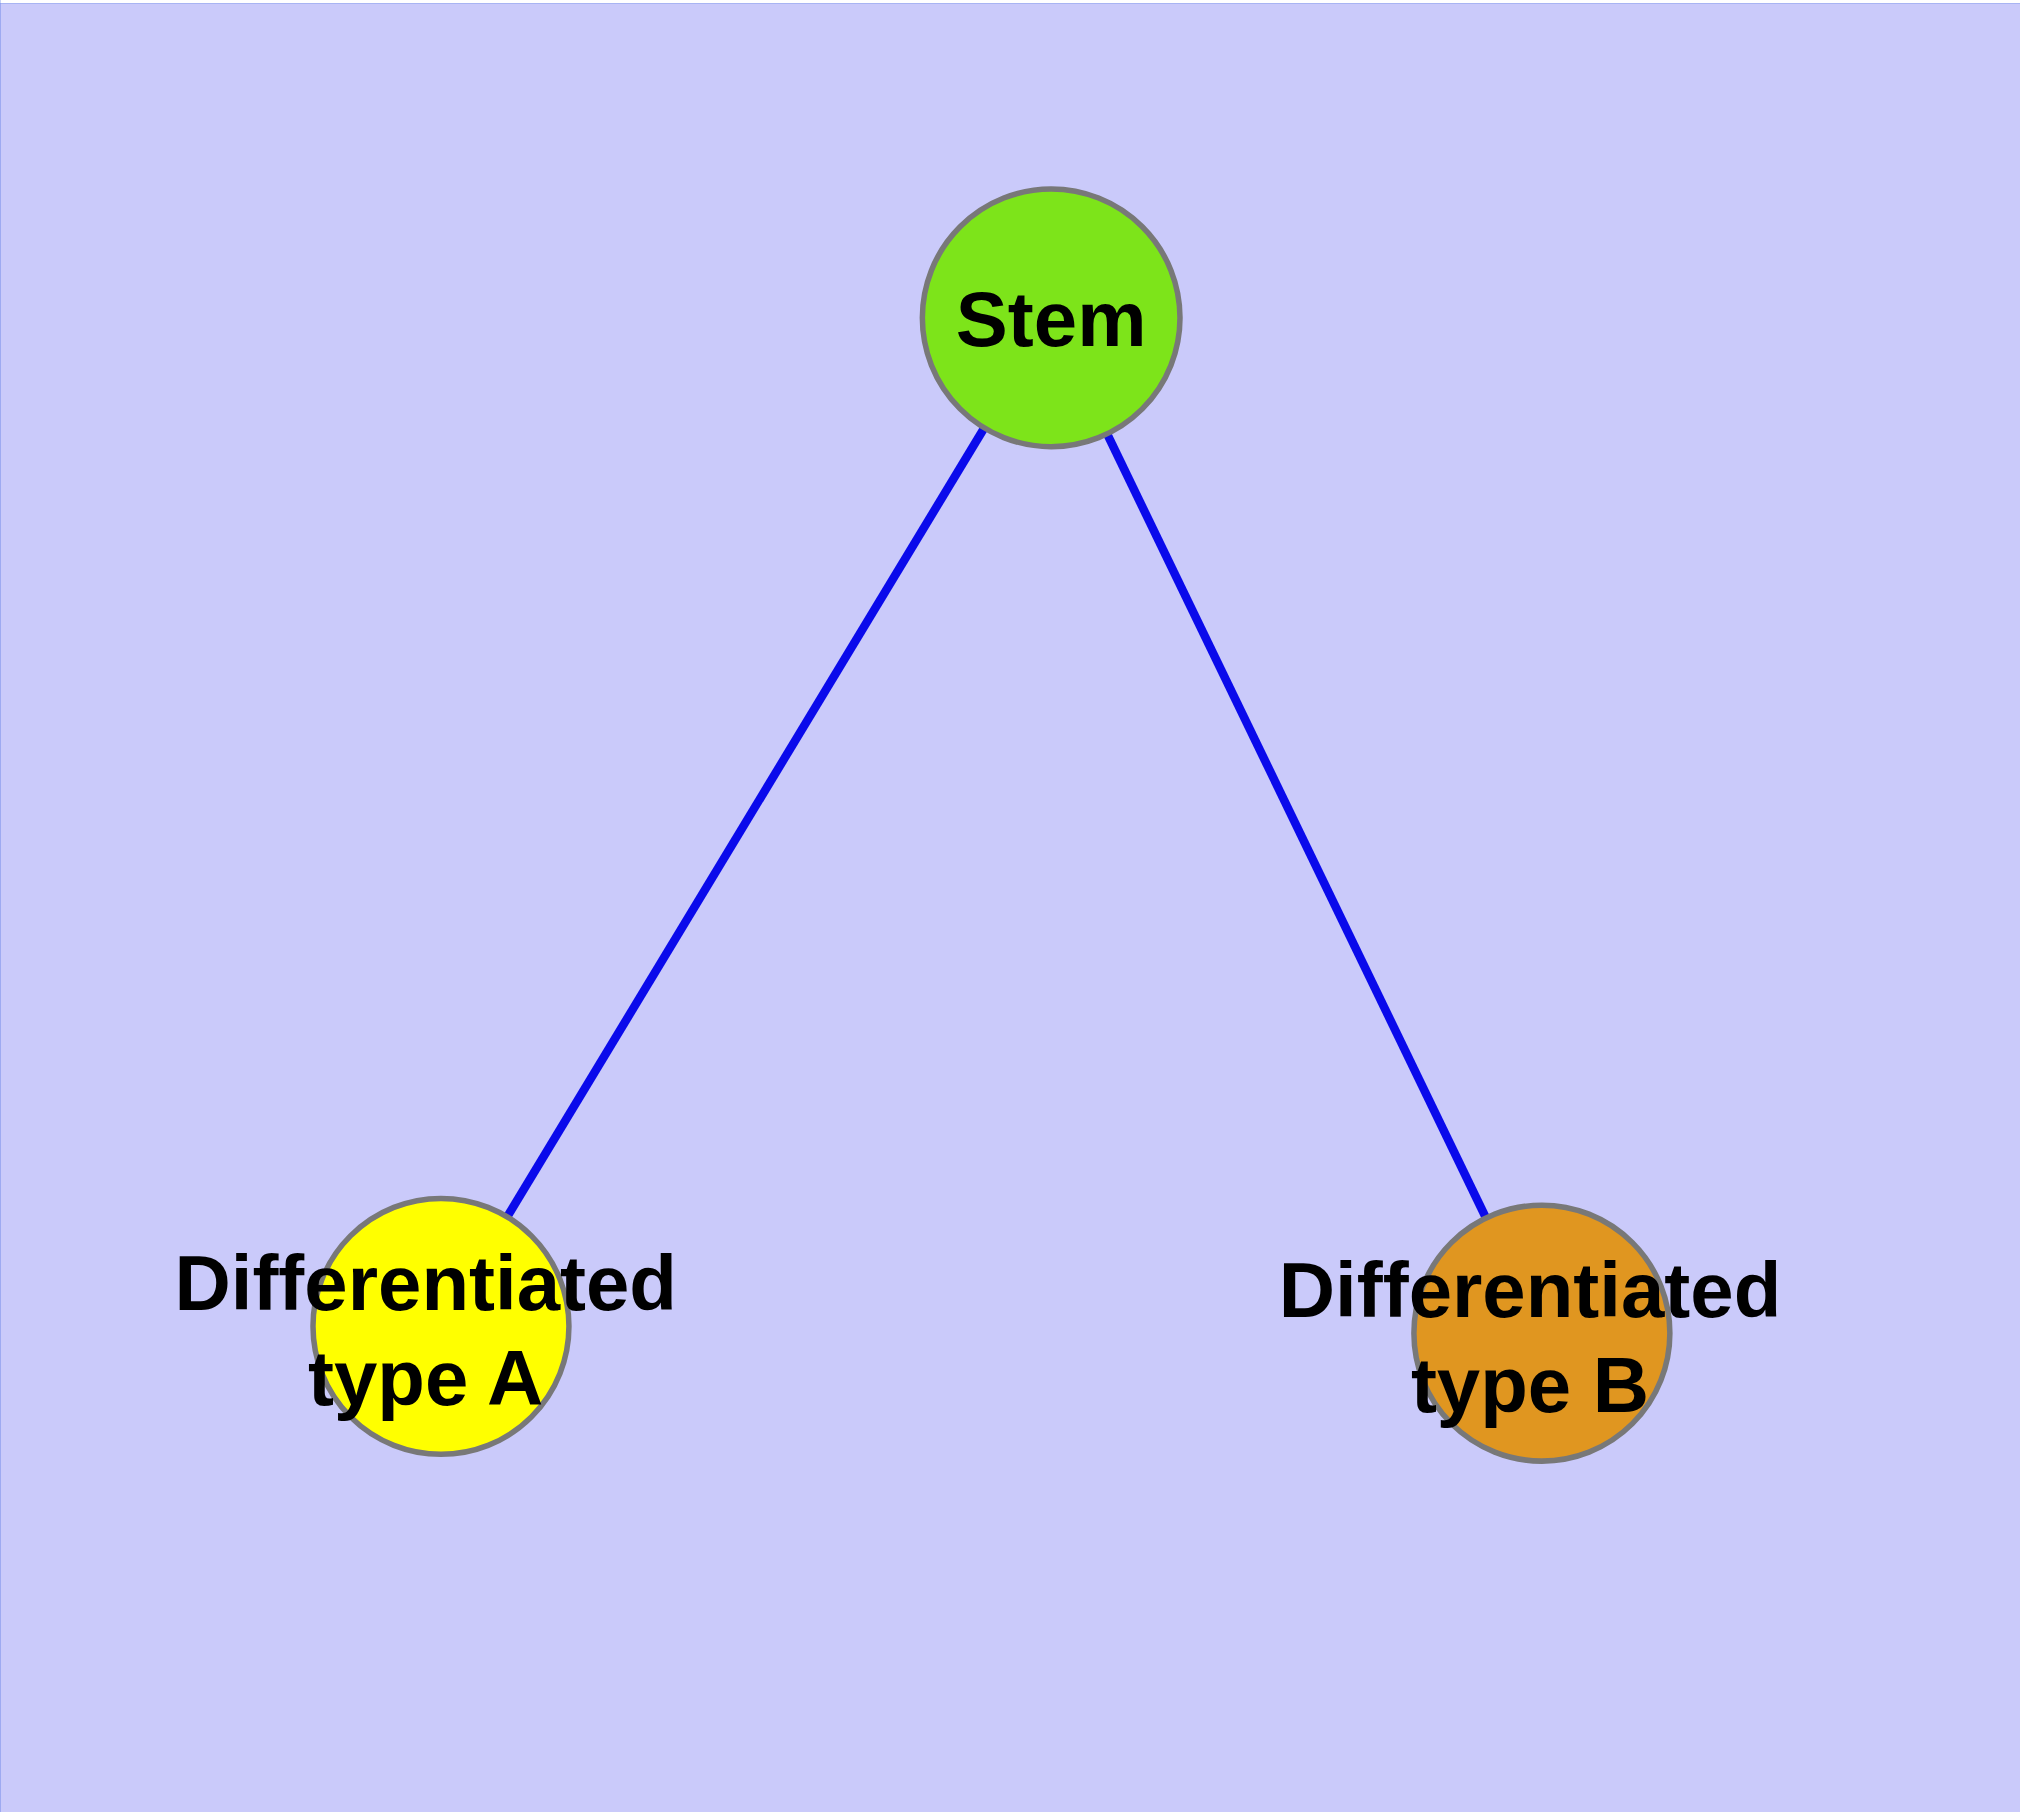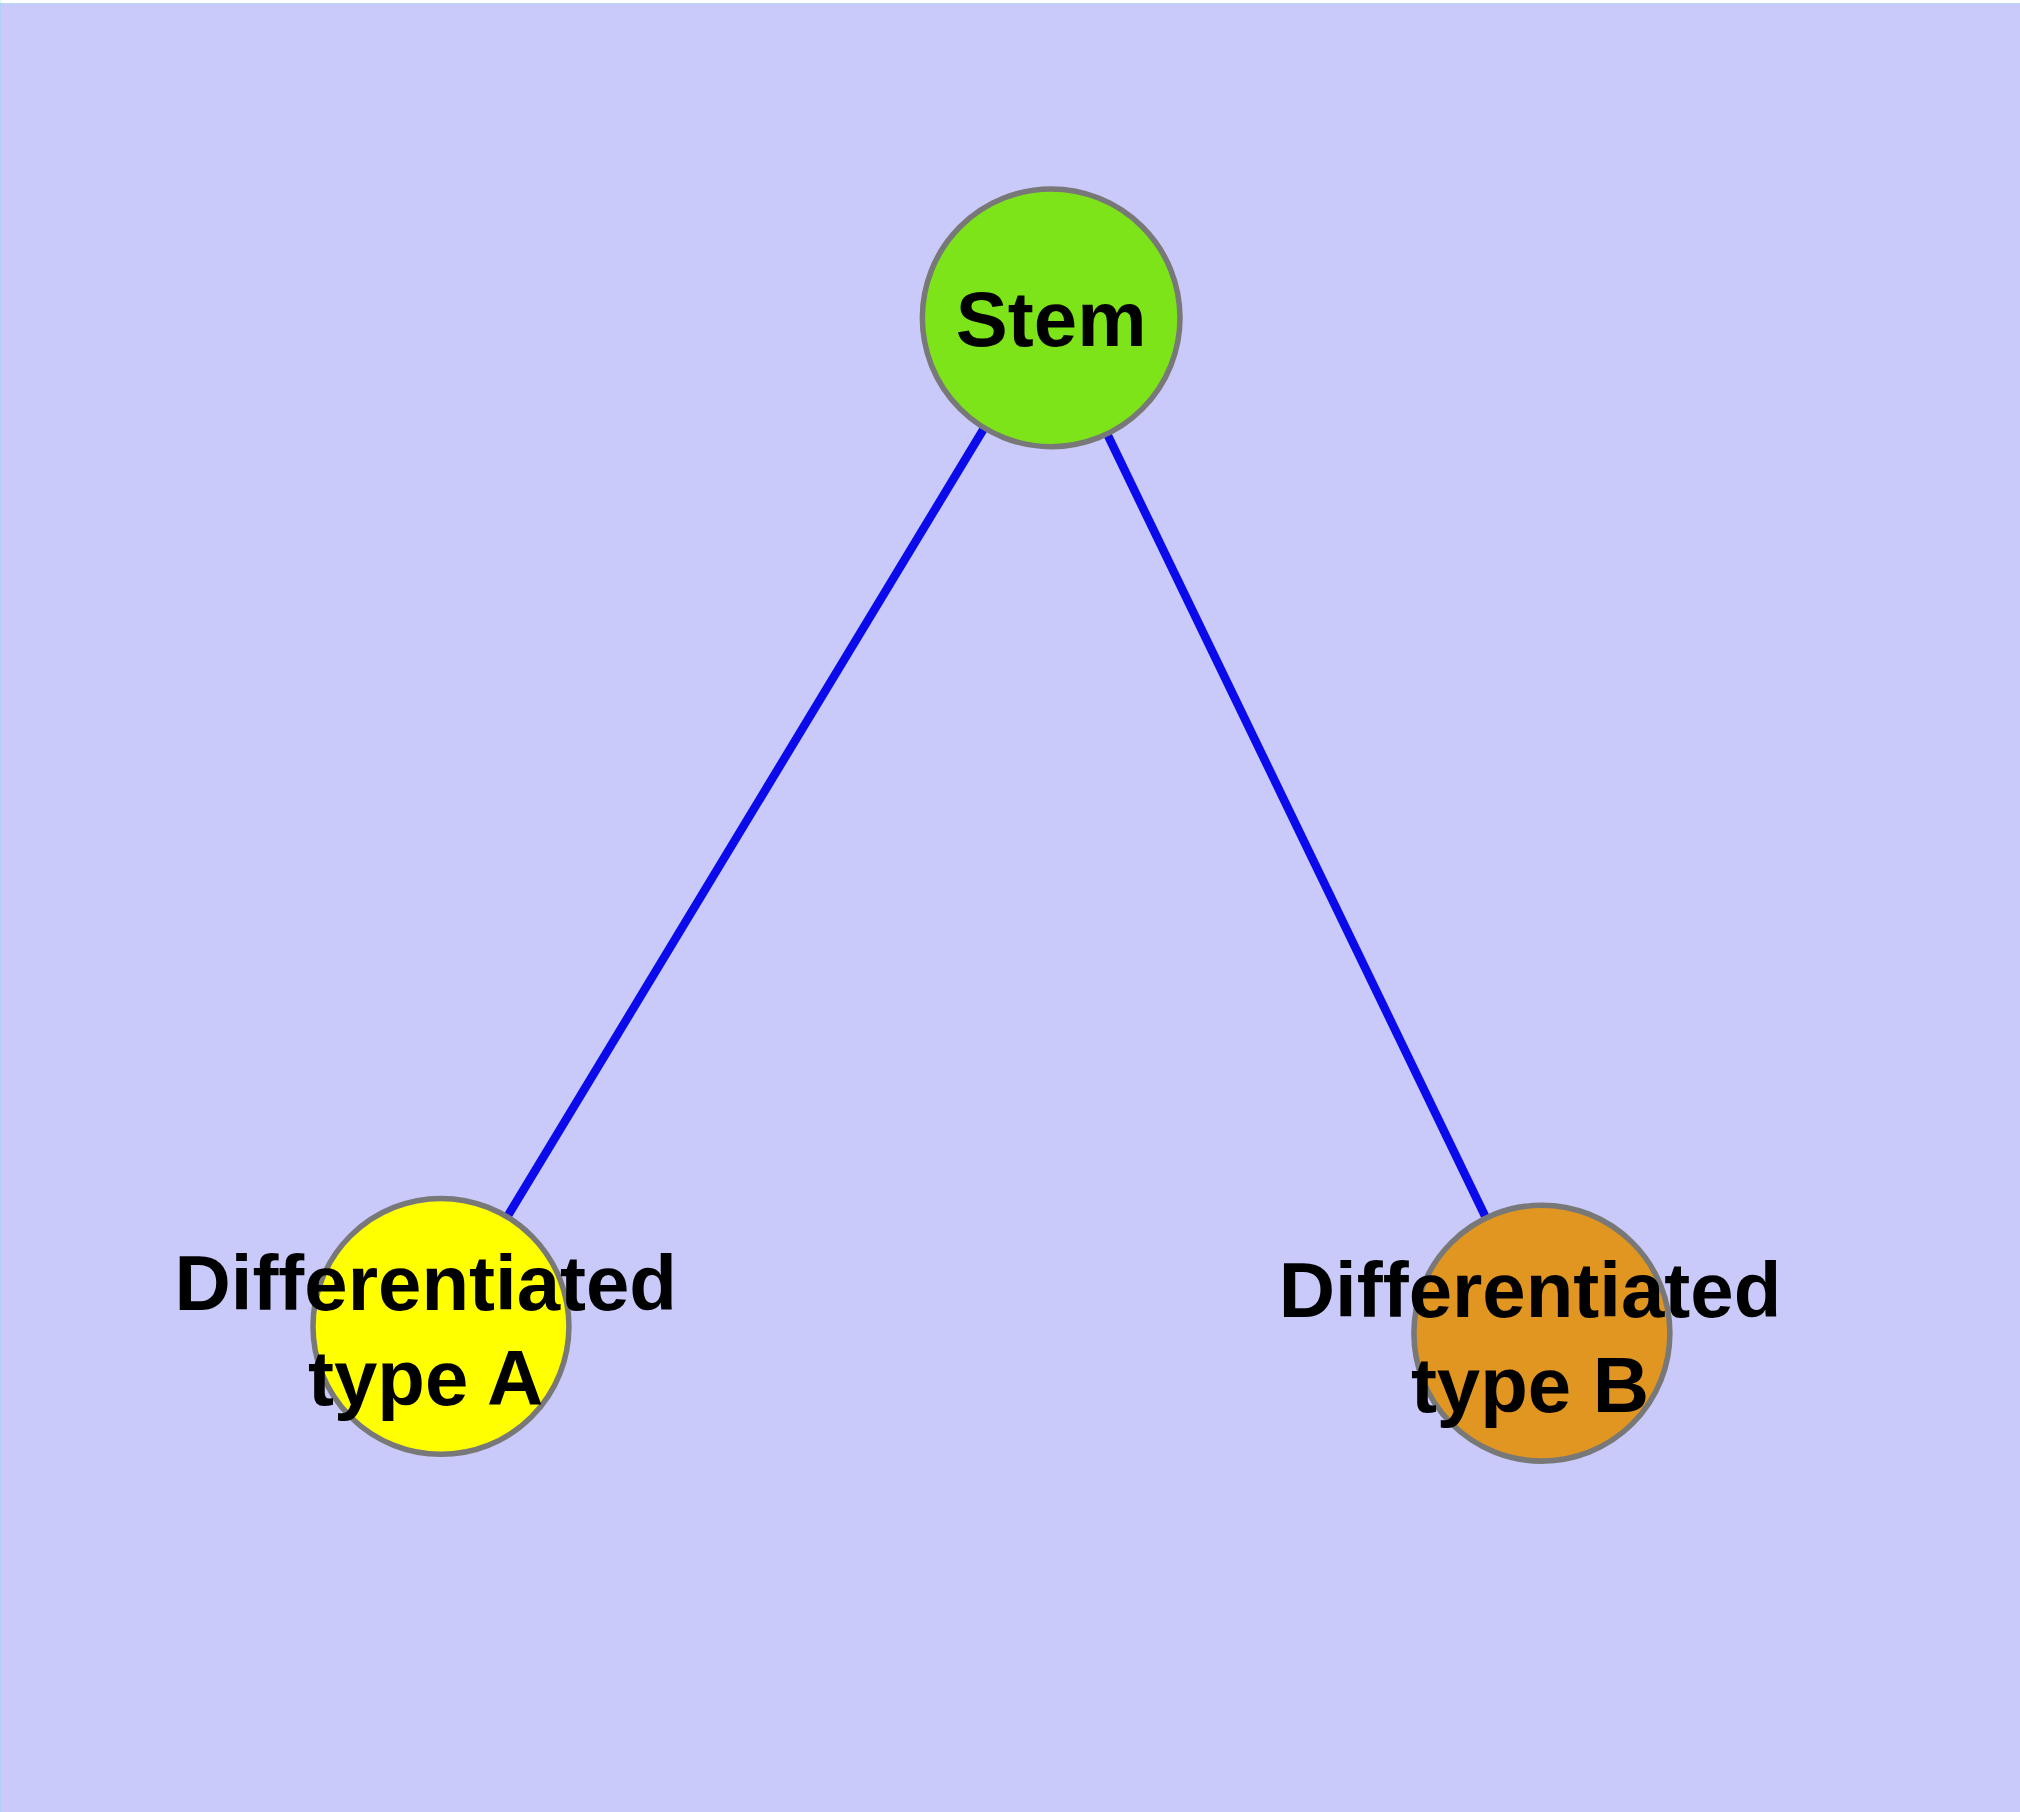--- a/index.html
+++ b/index.html
@@ -4,21 +4,21 @@
 <style>
   html, body {
     margin: 0;
     padding: 0;
     background: #ffffff;
   }
   .canvas {
     position: relative;
     width: 2021px;
     height: 1812px;
-    background: #5eead4;
+    background: #1d4ed8;
     overflow: hidden;
   }
   svg.graph {
     display: block;
     width: 2021px;
     height: 1812px;
   }
   .node {
     stroke: #787878;
     stroke-width: 6.5px;

